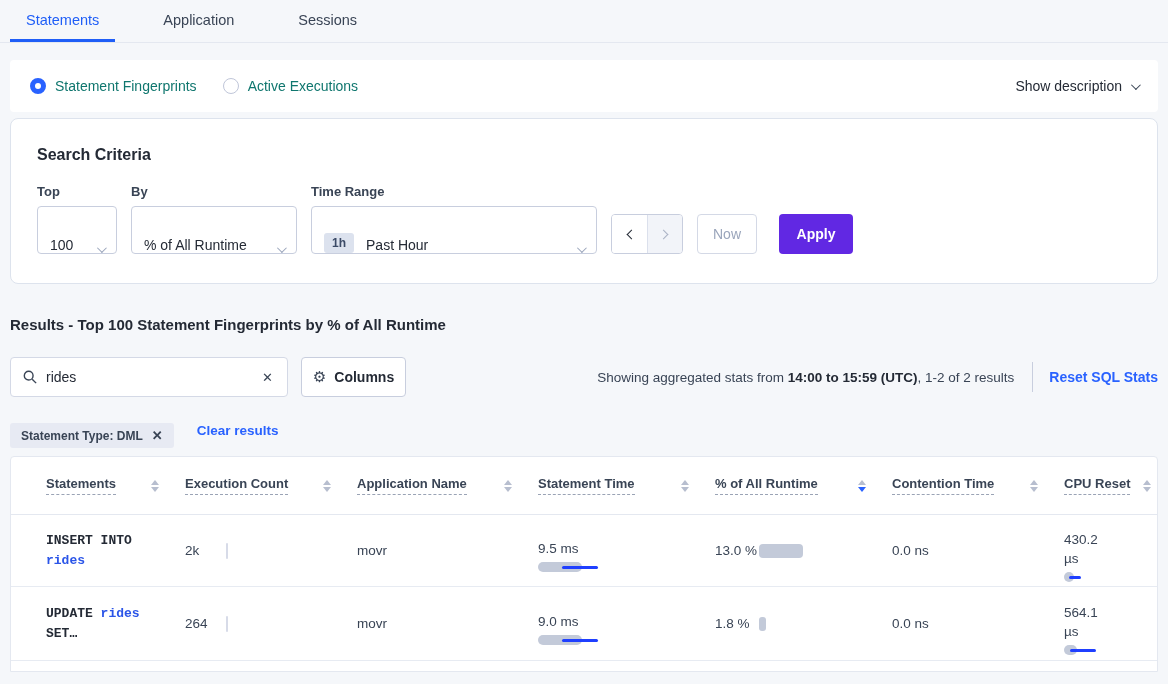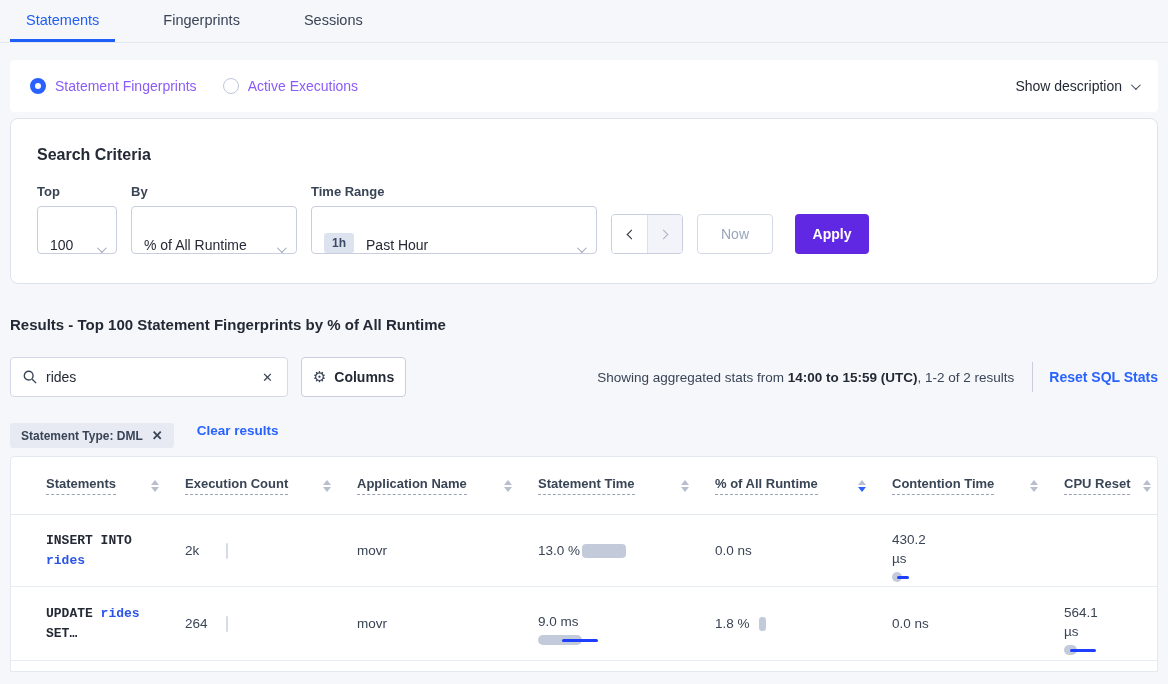--- a/index.html
+++ b/index.html
@@ -7,21 +7,21 @@
   body { width:1168px; height:684px; font-family:"Liberation Sans", sans-serif; color:#394455; overflow:hidden; }
   .page { width:1168px; }
 
   
   .tabbar { display:flex; height:43px; align-items:stretch; border-bottom:1px solid #e4e8f0; padding-left:10px; }
   .tab { display:flex; align-items:center; padding:0 16px; margin-right:32px; font-size:14.5px; color:#394455; cursor:pointer; border-bottom:3px solid transparent; }
   .tab.active { color:#1f5ef7; border-bottom-color:#1f5ef7; font-weight:400; }
 
   
   .radio-strip { margin:17px 10px 0 10px; background:#fff; border-radius:4px; height:52px; display:flex; align-items:center; padding:0 20px; }
-  .radio-opt { display:flex; align-items:flex-start; margin-right:26px; cursor:pointer; font-size:14px; color:#8b5cf6; }
+  .radio-opt { display:flex; align-items:flex-start; margin-right:26px; cursor:pointer; font-size:14px; color:#0f766e; }
   .radio-dot { width:16px; height:16px; border-radius:50%; margin-right:9px; }
   .radio-dot.on { border:5px solid #2962ff; background:#fff; }
   .radio-dot.off { border:1.5px solid #c0c6d9; background:#fff; }
   .show-desc { margin-left:auto; font-size:14px; color:#242a35; display:flex; align-items:center; gap:9px; cursor:pointer; }
 
   .chev { display:inline-block; width:7px; height:7px; border-right:1.7px solid #394455; border-bottom:1.7px solid #394455; transform:rotate(45deg) translateY(-2px); }
 
   
   .criteria { margin:6px 10px 8px 10px; background:#fff; border:1px solid #dde3ed; border-radius:8px; height:166px; padding:27px 0 0 20px; }
   .criteria h2 { font-size:16px; font-weight:700; color:#242a35; margin-left:6px; }
@@ -31,21 +31,21 @@
   .select { height:48px; background:#fff; border:1px solid #c8cede; border-radius:4px; display:flex; align-items:flex-end; padding:0 12px; font-size:14px; color:#242a35; cursor:pointer; }
   .select .chev { margin-left:auto; border-color:#9aa5bb; }
   .sel-top { width:80px; }
   .sel-by { width:166px; }
   .sel-time { width:286px; }
   .time-badge { background:#dce2ee; color:#3b4a66; font-size:12px; font-weight:700; border-radius:3px; padding:3px 8px; margin-right:12px; }
   .btn-row { display:flex; align-items:flex-end; }
   .arrow-group { display:flex; height:40px; margin-right:14px; border-radius:4px; overflow:hidden; border:1px solid #c8cede; }
   .arrow-btn { width:35px; display:flex; align-items:center; justify-content:center; background:#fff; cursor:pointer; font-size:16px; font-weight:700; color:#242a35; }
   .arrow-btn.disabled { background:#f2f4f9; color:#aab2c4; border-left:1px solid #dbe0ec; cursor:default; }
-  .btn-now { height:40px; width:76px; background:#fff; border:1px solid #d4d9e6; border-radius:4px; color:#9aa5bb; font-size:14px; display:flex; align-items:center; justify-content:center; margin-right:22px; cursor:pointer; }
+  .btn-now { height:40px; width:60px; background:#fff; border:1px solid #d4d9e6; border-radius:4px; color:#9aa5bb; font-size:14px; display:flex; align-items:center; justify-content:center; margin-right:22px; cursor:pointer; }
   .btn-apply { height:40px; width:74px; background:#6128e3; border:none; border-radius:4px; color:#fff; font-size:14px; font-weight:700; display:flex; align-items:center; justify-content:center; cursor:pointer; }
 
   
   .results-heading { margin:32px 10px 0 10px; font-size:15px; font-weight:700; color:#242a35; }
   .search-row { margin:24px 10px 0 10px; display:flex; align-items:center; height:40px; }
   .search-box { width:278px; height:40px; background:#fff; border:1px solid #d4d9e6; border-radius:4px; display:flex; align-items:center; padding:0 12px; }
   .search-box input { border:none; outline:none; flex:1; font-size:14px; color:#242a35; font-family:"Liberation Sans",sans-serif; background:transparent; margin-left:9px; }
   .clear-x { color:#394455; font-size:13px; cursor:pointer; padding:2px; }
   .btn-light { height:40px; background:#fff; border:1px solid #c8cede; border-radius:4px; display:flex; align-items:center; justify-content:center; gap:8px; font-size:14px; font-weight:700; color:#242a35; cursor:pointer; }
   .btn-filters { width:100px; margin-left:14px; }
@@ -89,21 +89,21 @@
   .pct .pbar { background:#c3cad9; border-radius:4px; height:14px; }
   .cpu .txt { display:block; width:44px; line-height:19px; margin-bottom:3px; }
 </style>
 </head>
 <body>
 
 <div class="page">
 
   <div class="tabbar">
     <div class="tab active">Statements</div>
-    <div class="tab">Fingerprints</div>
+    <div class="tab">Application</div>
     <div class="tab">Sessions</div>
   </div>
 
   <div class="radio-strip">
     <div class="radio-opt">
       <span class="radio-dot on"></span>
       <span>Statement Fingerprints</span>
     </div>
     <div class="radio-opt">
       <span class="radio-dot off"></span>
@@ -239,20 +239,24 @@
     <div class="tgrid trow r1">
       <div class="sql">
         <span>INSERT INTO</span><br>
         <a>rides</a>
       </div>
       <div class="exec">
         <span class="num">2k</span>
         <span class="mini"></span>
       </div>
       <div>movr</div>
+      <div class="bar-cell">
+        <span class="txt">9.5 ms</span>
+        <span class="bar"><span class="g" style="width:44px;"></span><span class="b" style="left:24px;width:36px;"></span></span>
+      </div>
       <div class="pct">
         <span class="txt">13.0 %</span>
         <span class="pbar" style="width:44px;"></span>
       </div>
       <div>0.0 ns</div>
       <div class="cpu">
         <span class="txt">430.2 µs</span>
         <span class="bar"><span class="g" style="width:10px;"></span><span class="b" style="left:5px;width:12px;"></span></span>
       </div>
     </div>

